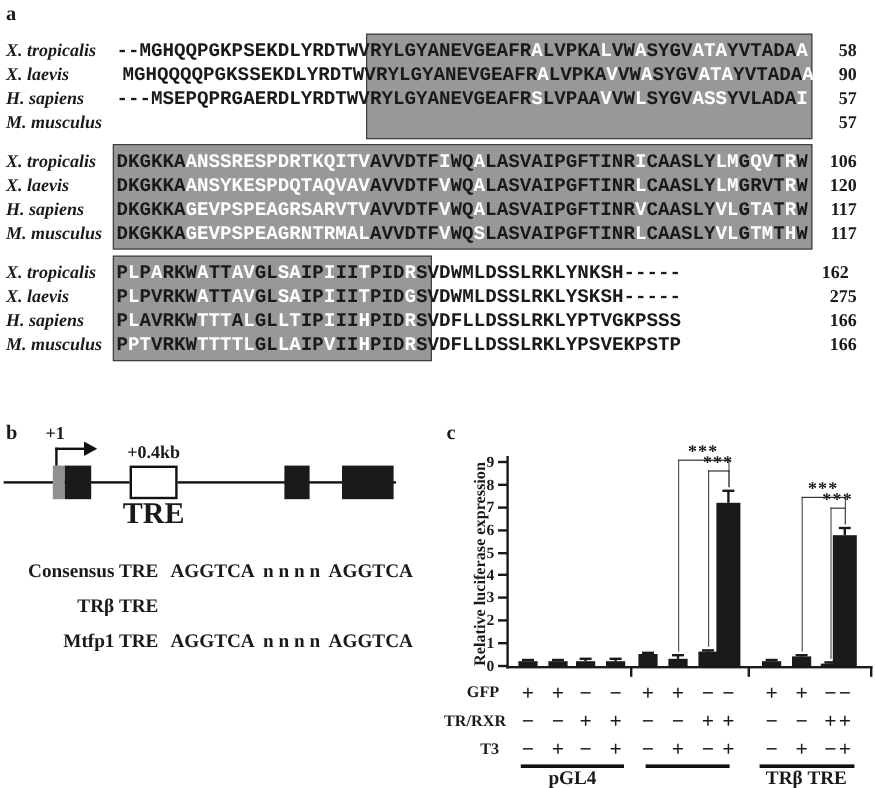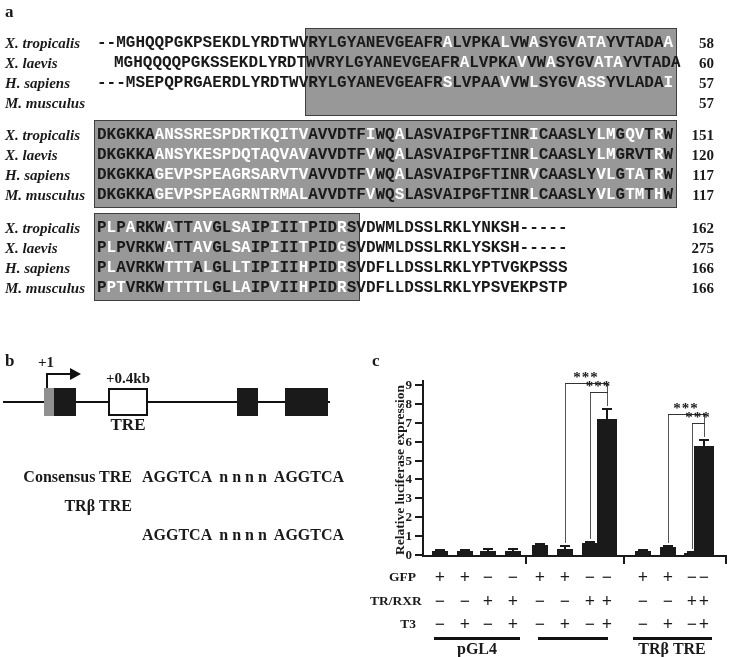--- a/index.html
+++ b/index.html
@@ -38,44 +38,44 @@
 
 <div id="fig">
   <div class="abs panel-letter" style="left:5px;top:2px">a</div>
 
   <div class="abs" id="alignment" style="left:0;top:0;width:729px;height:330px">
       <div class="abs alnbox" style="left: 304.734px; top: 28px; width: 371.859px; height: 88px;"></div>
       <div class="abs species" style="left: 5px; top: 33px; width: 90px;">X. tropicalis</div>
       <div class="abs seqrow" style="left: 97px; top: 33px;"><span class="b">--MGHQQPGKPSEKDLYRDTWVRYLGYANEVGEAFR</span><span class="w">A</span><span class="b">LVPKA</span><span class="w">L</span><span class="b">VW</span><span class="w">A</span><span class="b">SYGV</span><span class="w">ATA</span><span class="b">YVTADA</span><span class="w">A</span></div>
       <div class="abs resnum" style="left: 678px; top: 33px; width: 36px;">58</div>
       <div class="abs species" style="left: 5px; top: 53px; width: 90px;">X. laevis</div>
-      <div class="abs seqrow" style="left: 114px; top: 53px;"><span class="b">MGHQQQQPGKSSEKDLYRDTWVRYLGYANEVGEAFR</span><span class="w">A</span><span class="b">LVPKA</span><span class="w">V</span><span class="b">VW</span><span class="w">A</span><span class="b">SYGV</span><span class="w">ATA</span><span class="b">YVTADA</span><span class="w">A</span></div>
-      <div class="abs resnum" style="left: 678px; top: 53px; width: 36px;">60</div>
+      <div class="abs seqrow" style="left: 102px; top: 53px;"><span class="b">MGHQQQQPGKSSEKDLYRDTWVRYLGYANEVGEAFR</span><span class="w">A</span><span class="b">LVPKA</span><span class="w">V</span><span class="b">VW</span><span class="w">A</span><span class="b">SYGV</span><span class="w">ATA</span><span class="b">YVTADA</span><span class="w">A</span></div>
+      <div class="abs resnum" style="left: 678px; top: 53px; width: 36px;">90</div>
       <div class="abs species" style="left: 5px; top: 73px; width: 90px;">H. sapiens</div>
       <div class="abs seqrow" style="left: 97px; top: 73px;"><span class="b">---MSEPQPRGAERDLYRDTWVRYLGYANEVGEAFR</span><span class="w">S</span><span class="b">LVPAA</span><span class="w">V</span><span class="b">VW</span><span class="w">L</span><span class="b">SYGV</span><span class="w">ASS</span><span class="b">YVLADA</span><span class="w">I</span></div>
       <div class="abs resnum" style="left: 678px; top: 73px; width: 36px;">57</div>
       <div class="abs species" style="left: 5px; top: 93px; width: 90px;">M. musculus</div>
       <div class="abs resnum" style="left: 678px; top: 93px; width: 36px;">57</div>
       <div class="abs alnbox" style="left: 93.5px; top: 120px; width: 583.094px; height: 88px;"></div>
       <div class="abs species" style="left: 5px; top: 125px; width: 90px;">X. tropicalis</div>
       <div class="abs seqrow" style="left: 97px; top: 125px;"><span class="b">DKGKKA</span><span class="w">ANSSRESPDRTKQITV</span><span class="b">AVVDTF</span><span class="w">I</span><span class="b">WQ</span><span class="w">A</span><span class="b">LASVAIPGFTINR</span><span class="w">I</span><span class="b">CAASLY</span><span class="w">LM</span><span class="b">G</span><span class="w">QV</span><span class="b">T</span><span class="w">R</span><span class="b">W</span></div>
-      <div class="abs resnum" style="left: 678px; top: 125px; width: 36px;">151</div>
+      <div class="abs resnum" style="left: 678px; top: 125px; width: 36px;">106</div>
       <div class="abs species" style="left: 5px; top: 145px; width: 90px;">X. laevis</div>
       <div class="abs seqrow" style="left: 97px; top: 145px;"><span class="b">DKGKKA</span><span class="w">ANSYKESPDQTAQVAV</span><span class="b">AVVDTF</span><span class="w">V</span><span class="b">WQ</span><span class="w">A</span><span class="b">LASVAIPGFTINR</span><span class="w">L</span><span class="b">CAASLY</span><span class="w">LM</span><span class="b">GRVT</span><span class="w">R</span><span class="b">W</span></div>
       <div class="abs resnum" style="left: 678px; top: 145px; width: 36px;">120</div>
       <div class="abs species" style="left: 5px; top: 165px; width: 90px;">H. sapiens</div>
       <div class="abs seqrow" style="left: 97px; top: 165px;"><span class="b">DKGKKA</span><span class="w">GEVPSPEAGRSARVTV</span><span class="b">AVVDTF</span><span class="w">V</span><span class="b">WQ</span><span class="w">A</span><span class="b">LASVAIPGFTINR</span><span class="w">V</span><span class="b">CAASLY</span><span class="w">VL</span><span class="b">G</span><span class="w">TA</span><span class="b">T</span><span class="w">R</span><span class="b">W</span></div>
       <div class="abs resnum" style="left: 678px; top: 165px; width: 36px;">117</div>
       <div class="abs species" style="left: 5px; top: 185px; width: 90px;">M. musculus</div>
       <div class="abs seqrow" style="left: 97px; top: 185px;"><span class="b">DKGKKA</span><span class="w">GEVPSPEAGRNTRMAL</span><span class="b">AVVDTF</span><span class="w">V</span><span class="b">WQ</span><span class="w">S</span><span class="b">LASVAIPGFTINR</span><span class="w">L</span><span class="b">CAASLY</span><span class="w">VL</span><span class="b">G</span><span class="w">TM</span><span class="b">T</span><span class="w">H</span><span class="b">W</span></div>
       <div class="abs resnum" style="left: 678px; top: 185px; width: 36px;">117</div>
       <div class="abs alnbox" style="left: 93.5px; top: 213px; width: 266.242px; height: 88px;"></div>
       <div class="abs species" style="left: 5px; top: 218px; width: 90px;">X. tropicalis</div>
       <div class="abs seqrow" style="left: 97px; top: 218px;"><span class="b">P</span><span class="w">L</span><span class="b">P</span><span class="w">A</span><span class="b">RKW</span><span class="w">A</span><span class="b">TT</span><span class="w">AV</span><span class="b">GL</span><span class="w">SA</span><span class="b">IP</span><span class="w">I</span><span class="b">II</span><span class="w">T</span><span class="b">PID</span><span class="w">R</span><span class="b">SVDWMLDSSLRKLYNKSH-----</span></div>
-      <div class="abs resnum" style="left: 678px; top: 218px; width: 36px;">162</div>
+      <div class="abs resnum" style="left: 678px; top: 218px; width: 36px; text-align: center;">162</div>
       <div class="abs species" style="left: 5px; top: 238px; width: 90px;">X. laevis</div>
       <div class="abs seqrow" style="left: 97px; top: 238px;"><span class="b">P</span><span class="w">L</span><span class="b">PVRKW</span><span class="w">A</span><span class="b">TT</span><span class="w">AV</span><span class="b">GL</span><span class="w">SA</span><span class="b">IP</span><span class="w">I</span><span class="b">II</span><span class="w">T</span><span class="b">PID</span><span class="w">G</span><span class="b">SVDWMLDSSLRKLYSKSH-----</span></div>
       <div class="abs resnum" style="left: 678px; top: 238px; width: 36px;">275</div>
       <div class="abs species" style="left: 5px; top: 258px; width: 90px;">H. sapiens</div>
       <div class="abs seqrow" style="left: 97px; top: 258px;"><span class="b">P</span><span class="w">L</span><span class="b">AVRKW</span><span class="w">TTT</span><span class="b">A</span><span class="w">L</span><span class="b">GL</span><span class="w">LT</span><span class="b">IP</span><span class="w">I</span><span class="b">II</span><span class="w">H</span><span class="b">PID</span><span class="w">R</span><span class="b">SVDFLLDSSLRKLYPTVGKPSSS</span></div>
       <div class="abs resnum" style="left: 678px; top: 258px; width: 36px;">166</div>
       <div class="abs species" style="left: 5px; top: 278px; width: 90px;">M. musculus</div>
       <div class="abs seqrow" style="left: 97px; top: 278px;"><span class="b">P</span><span class="w">PT</span><span class="b">VRKW</span><span class="w">TTTTL</span><span class="b">GL</span><span class="w">LA</span><span class="b">IP</span><span class="w">V</span><span class="b">II</span><span class="w">H</span><span class="b">PID</span><span class="w">R</span><span class="b">SVDFLLDSSLRKLYPSVEKPSTP</span></div>
       <div class="abs resnum" style="left: 678px; top: 278px; width: 36px;">166</div>
     </div>
@@ -85,27 +85,28 @@
   <div class="abs" id="diagram" style="left:0;top:350px;width:370px;height:307px">
     <div class="abs" style="left:3px;top:51px;width:327px;height:2px;background:#111"></div>
     <div class="abs" style="left:44px;top:38px;width:10px;height:28px;background:#909090"></div>
     <div class="abs blackbox" style="left:54px;top:38px;width:22px;height:28px"></div>
     <div class="abs" style="left:46px;top:23px;width:2px;height:15px;background:#111"></div>
     <div class="abs" style="left:46px;top:23px;width:26px;height:2px;background:#111"></div>
     <div class="abs" style="left:70px;top:18px;width:0;height:0;border-left:11px solid #111;border-top:6px solid transparent;border-bottom:6px solid transparent"></div>
     <div class="abs" style="left:38px;top:4px;font-weight:bold;font-size:15px">+1</div>
     <div class="abs" style="left:108px;top:38px;width:40px;height:28px;border:2px solid #111;background:#fff"></div>
     <div class="abs" style="left:93px;top:20px;width:70px;text-align:center;font-weight:bold;font-size:15px">+0.4kb</div>
-    <div class="abs" style="left:98px;top:65px;width:60px;text-align:center;font-weight:bold;font-size:17px">TRE</div>
+    <div class="abs" style="left:98px;top:65px;width:60px;text-align:center;font-weight:bold;font-size:25px">TRE</div>
     <div class="abs blackbox" style="left:237px;top:38px;width:21px;height:28px"></div>
     <div class="abs blackbox" style="left:285px;top:38px;width:43px;height:28px"></div>
     <div class="abs" id="tre-rows" style="left:0;top:0;width:370px;height:307px">
         <div class="abs treseq" style="left: 142px; top: 118px;"><span>AGGTCA</span><span class="mid">nnnn</span><span>AGGTCA</span></div>
         <div class="abs trename" style="left: 0px; top: 118px; width: 132px;">Consensus TRE</div>
         <div class="abs trename" style="left: 0px; top: 147px; width: 132px;">TRβ TRE</div>
+        <div class="abs trename" style="left: 0px; top: 176px; width: 132px;">Mtfp1 TRE</div>
         <div class="abs treseq" style="left: 142px; top: 176px;"><span>AGGTCA</span><span class="mid">nnnn</span><span>AGGTCA</span></div>
       </div>
   </div>
 
   <div class="abs panel-letter" style="left:372px;top:351px">c</div>
 
   <div class="abs" id="chart" style="left:370px;top:350px;width:359px;height:310px">
       <div class="abs axis" style="left: 52px; top: 30px; width: 2px; height: 177px;"></div>
       <div class="abs axis" style="left: 45px; top: 204px; width: 8px; height: 2px;"></div>
       <div class="abs ticklabel" style="left: 22px; top: 197px; width: 20px;">0</div>

